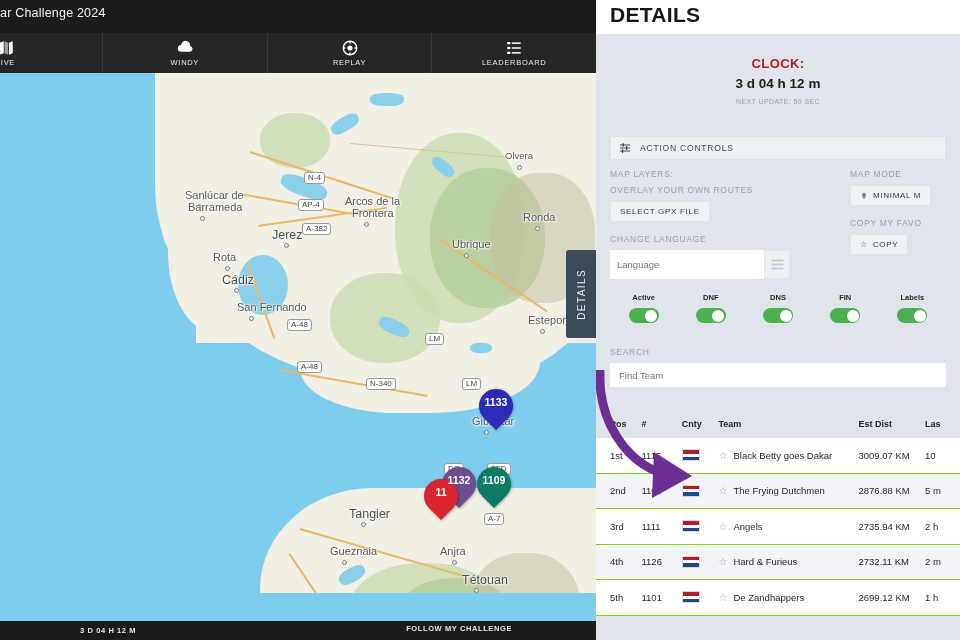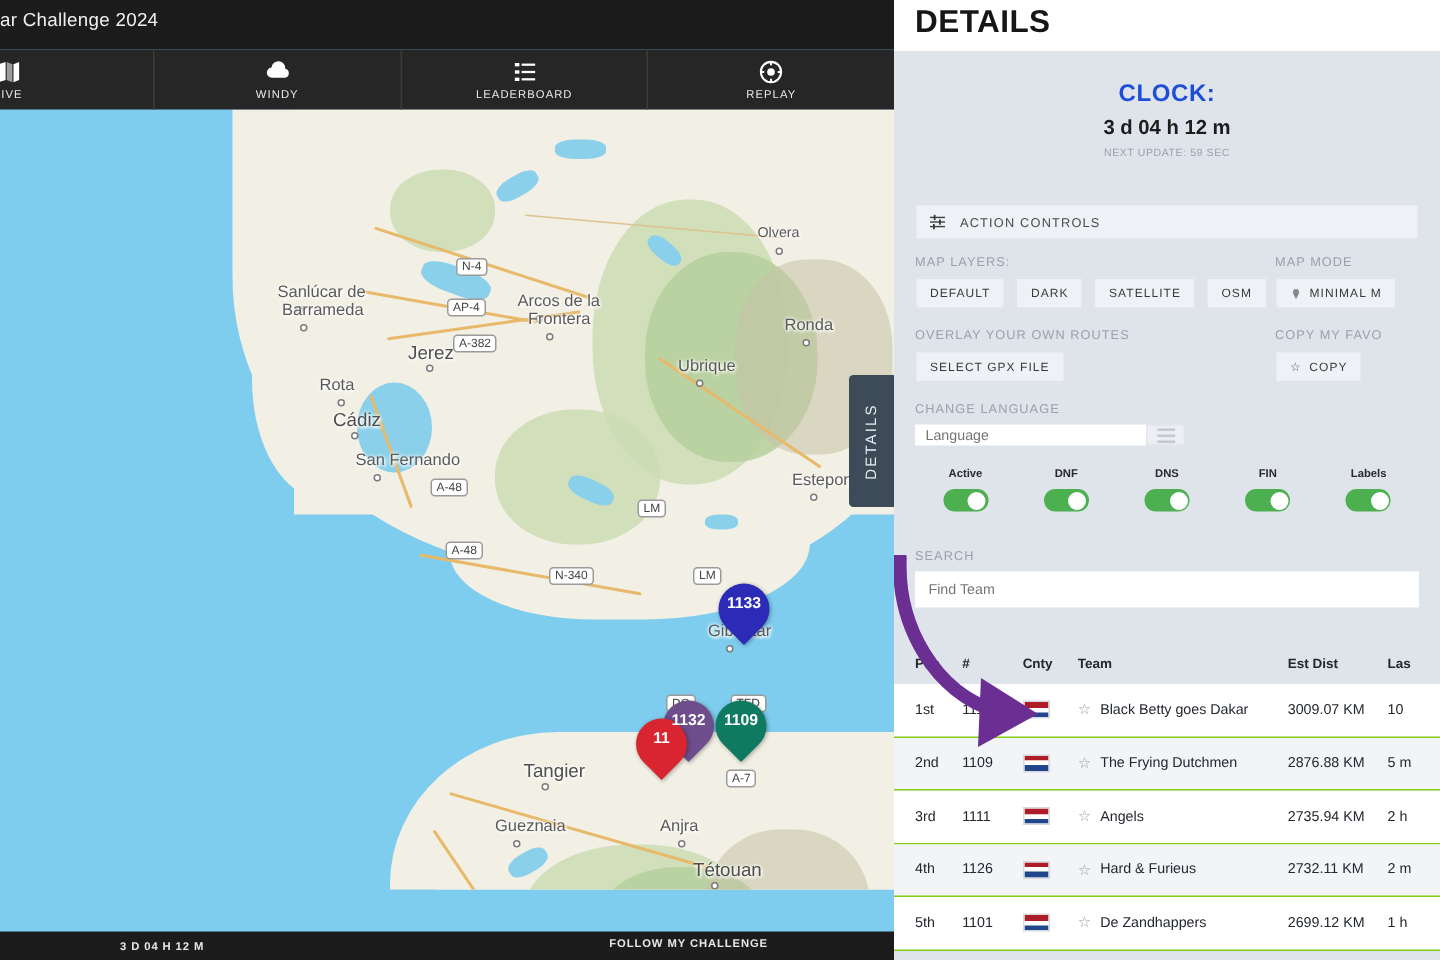--- a/index.html
+++ b/index.html
@@ -120,21 +120,21 @@
   }
   .panel-head h1 {
     position: absolute; left: 14px; top: 3px;
     font-size: 21px; font-weight: bold; color: #161616;
     letter-spacing: .3px;
   }
   .clock-box {
     height: 92px; background: #dfe3ea;
     display: flex; flex-direction: column; align-items: center; justify-content: center;
   }
-  .clock-title { font-size: 16px; font-weight: bold; color: #1d4ed8; letter-spacing: .4px; }
+  .clock-title { font-size: 13px; font-weight: bold; color: #b91c1c; letter-spacing: .4px; }
   .clock-val { font-size: 13.5px; font-weight: bold; color: #1d1d1d; margin-top: 5px; }
   .clock-next { font-size: 7px; color: #9aa1ad; margin-top: 7px; letter-spacing: .4px; }
 
   .ac-header {
     margin: 10px 14px 0 14px; height: 24px; background: #eef1f5;
     border: 1px solid #dfe3e8; display: flex; align-items: center; gap: 9px;
     padding-left: 8px;
   }
   .ac-header .lab { font-size: 8.5px; color: #4a4a4a; letter-spacing: .8px; }
 
@@ -145,21 +145,21 @@
     background: #eef1f5; border: 1px solid #dfe3e8; color: #3a3a3a;
     font-size: 8px; letter-spacing: .7px; padding: 5px 9px; white-space: nowrap;
   }
   .col-left { width: 255px; }
   .col-right { position: absolute; right: -14px; top: 9px; width: 110px; }
   .col-right .sec-lab { margin-bottom: 6px; }
   .pill.icon { display: inline-flex; align-items: center; gap: 5px; }
 
   .lang-row { display: flex; align-items: stretch; width: 180px; }
   .lang-input {
-    flex: 1 1 auto; height: 14px; background: #fff; border: none;
+    flex: 1 1 auto; height: 29px; background: #fff; border: none;
     font-size: 9.5px; color: #9aa1ad; padding: 0 7px; outline: none;
     font-family: "Liberation Sans", sans-serif;
   }
   .lang-btn {
     width: 26px; background: #eceff3; border: 1px solid #e2e5ea;
     display: flex; align-items: center; justify-content: center;
   }
 
   .toggles {
     display: flex; margin: 14px 0 0 0; padding-bottom: 4px;
@@ -231,37 +231,37 @@
         </svg>
         <div class="nav-lab">LIVE</div>
       </div>
       <div class="navitem">
         <svg class="nav-ico" viewBox="0 0 24 24" fill="#fff">
           <path d="M19 17H7a4.5 4.5 0 01-.3-8.99A6 6 0 0118.9 9.2 4 4 0 0119 17z"></path>
         </svg>
         <div class="nav-lab">WINDY</div>
       </div>
       <div class="navitem">
+        <svg class="nav-ico" viewBox="0 0 24 24" fill="none" stroke="#fff" stroke-width="1.8">
+          <circle cx="12" cy="12" r="9"></circle>
+            <circle cx="12" cy="12" r="3.4" fill="#fff" stroke="none"></circle>
+          <path d="M12 3v3M12 18v3M3 12h3M18 12h3"></path>
+        </svg>
+        <div class="nav-lab">REPLAY</div>
+      </div>
+      <div class="navitem">
         <svg class="nav-ico" viewBox="0 0 24 24" fill="#fff">
           <rect x="3" y="4" width="4" height="3"></rect>
             <rect x="9" y="4.5" width="12" height="2"></rect>
           <rect x="3" y="10.5" width="4" height="3"></rect>
             <rect x="9" y="11" width="12" height="2"></rect>
           <rect x="3" y="17" width="4" height="3"></rect>
             <rect x="9" y="17.5" width="12" height="2"></rect>
         </svg>
         <div class="nav-lab">LEADERBOARD</div>
-      </div>
-      <div class="navitem">
-        <svg class="nav-ico" viewBox="0 0 24 24" fill="none" stroke="#fff" stroke-width="1.8">
-          <circle cx="12" cy="12" r="9"></circle>
-            <circle cx="12" cy="12" r="3.4" fill="#fff" stroke="none"></circle>
-          <path d="M12 3v3M12 18v3M3 12h3M18 12h3"></path>
-        </svg>
-        <div class="nav-lab">REPLAY</div>
       </div>
     </div>
 
     <div class="map-canvas">
 
       <div class="land" style="left:155px;top:-20px;width:470px;height:330px;background:#f2efe4;border-radius:0 0 34% 50%/0 0 52% 60%;"></div>
       <div class="land" style="left:196px;top:-20px;width:430px;height:290px;background:#f2efe4;"></div>
       <div class="land" style="left:168px;top:60px;width:120px;height:200px;background:#f2efe4;border-radius:60% 10% 30% 40%;"></div>
       <div class="land" style="left:300px;top:230px;width:240px;height:110px;background:#f2efe4;border-radius:18% 36% 46% 40%;"></div>
       <div class="green" style="left:395px;top:60px;width:130px;height:190px;"></div>
@@ -398,26 +398,20 @@
           <rect x="14" y="8.6" width="2.4" height="7"></rect>
         <rect x="2" y="17.2" width="20" height="1.8"></rect>
           <rect x="6" y="14.7" width="2.4" height="7"></rect>
       </svg>
       <div class="lab">ACTION CONTROLS</div>
     </div>
 
     <div class="ac-body">
       <div class="col-left">
         <div class="sec-lab">MAP LAYERS:</div>
-        <div class="btnrow">
-          <div class="pill">DEFAULT</div>
-          <div class="pill">DARK</div>
-          <div class="pill">SATELLITE</div>
-          <div class="pill">OSM</div>
-        </div>
 
         <div class="sec-lab">OVERLAY YOUR OWN ROUTES</div>
         <div class="btnrow">
           <div class="pill">SELECT GPX FILE</div>
         </div>
 
         <div class="sec-lab">CHANGE LANGUAGE</div>
         <div class="lang-row">
           <input class="lang-input" placeholder="Language" style="">
           <div class="lang-btn">

